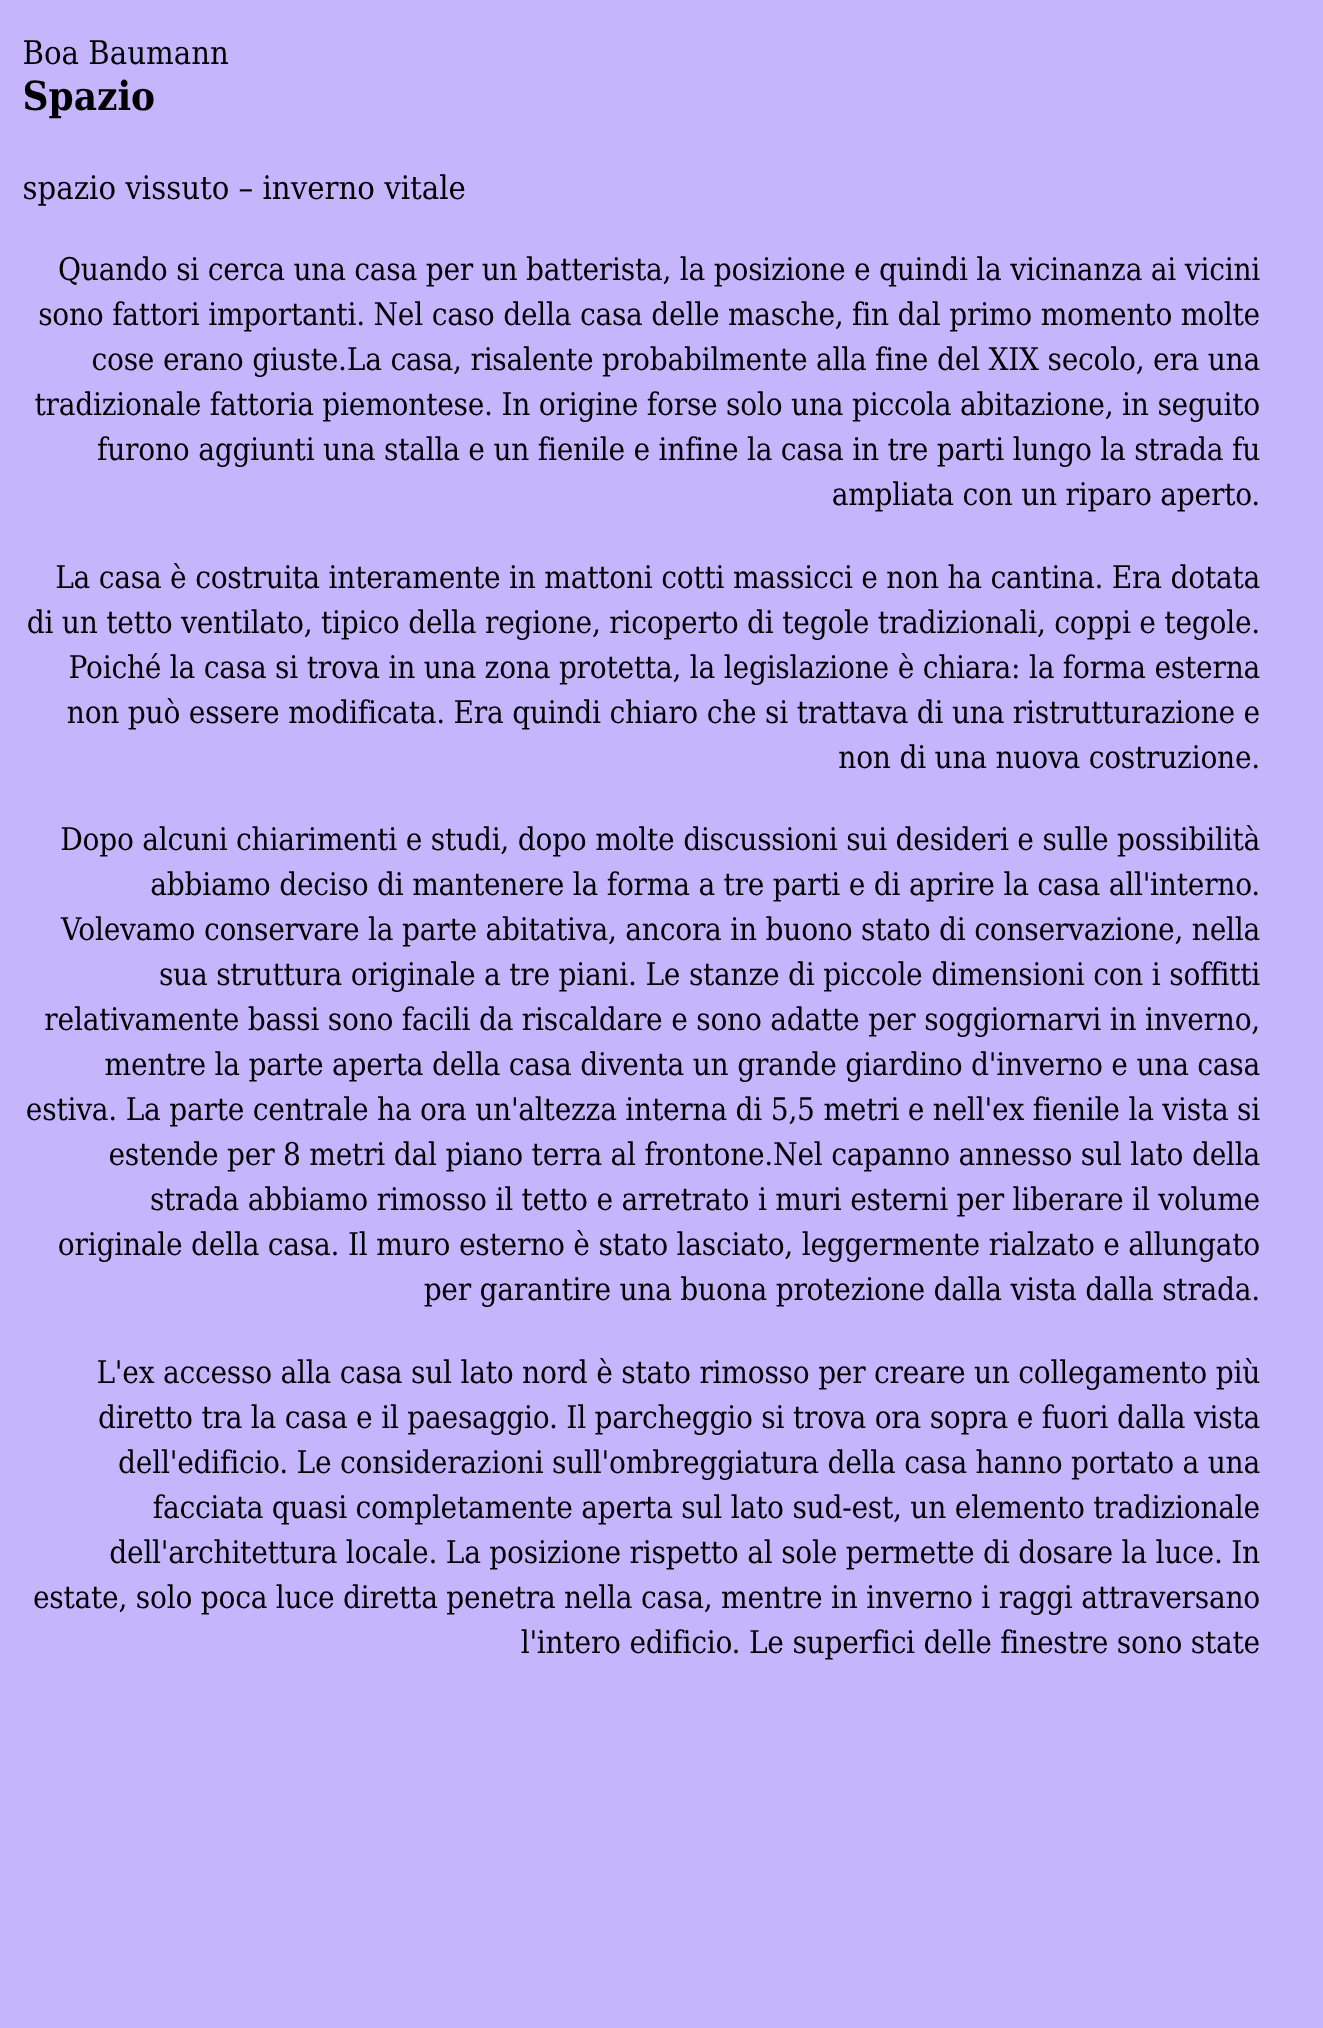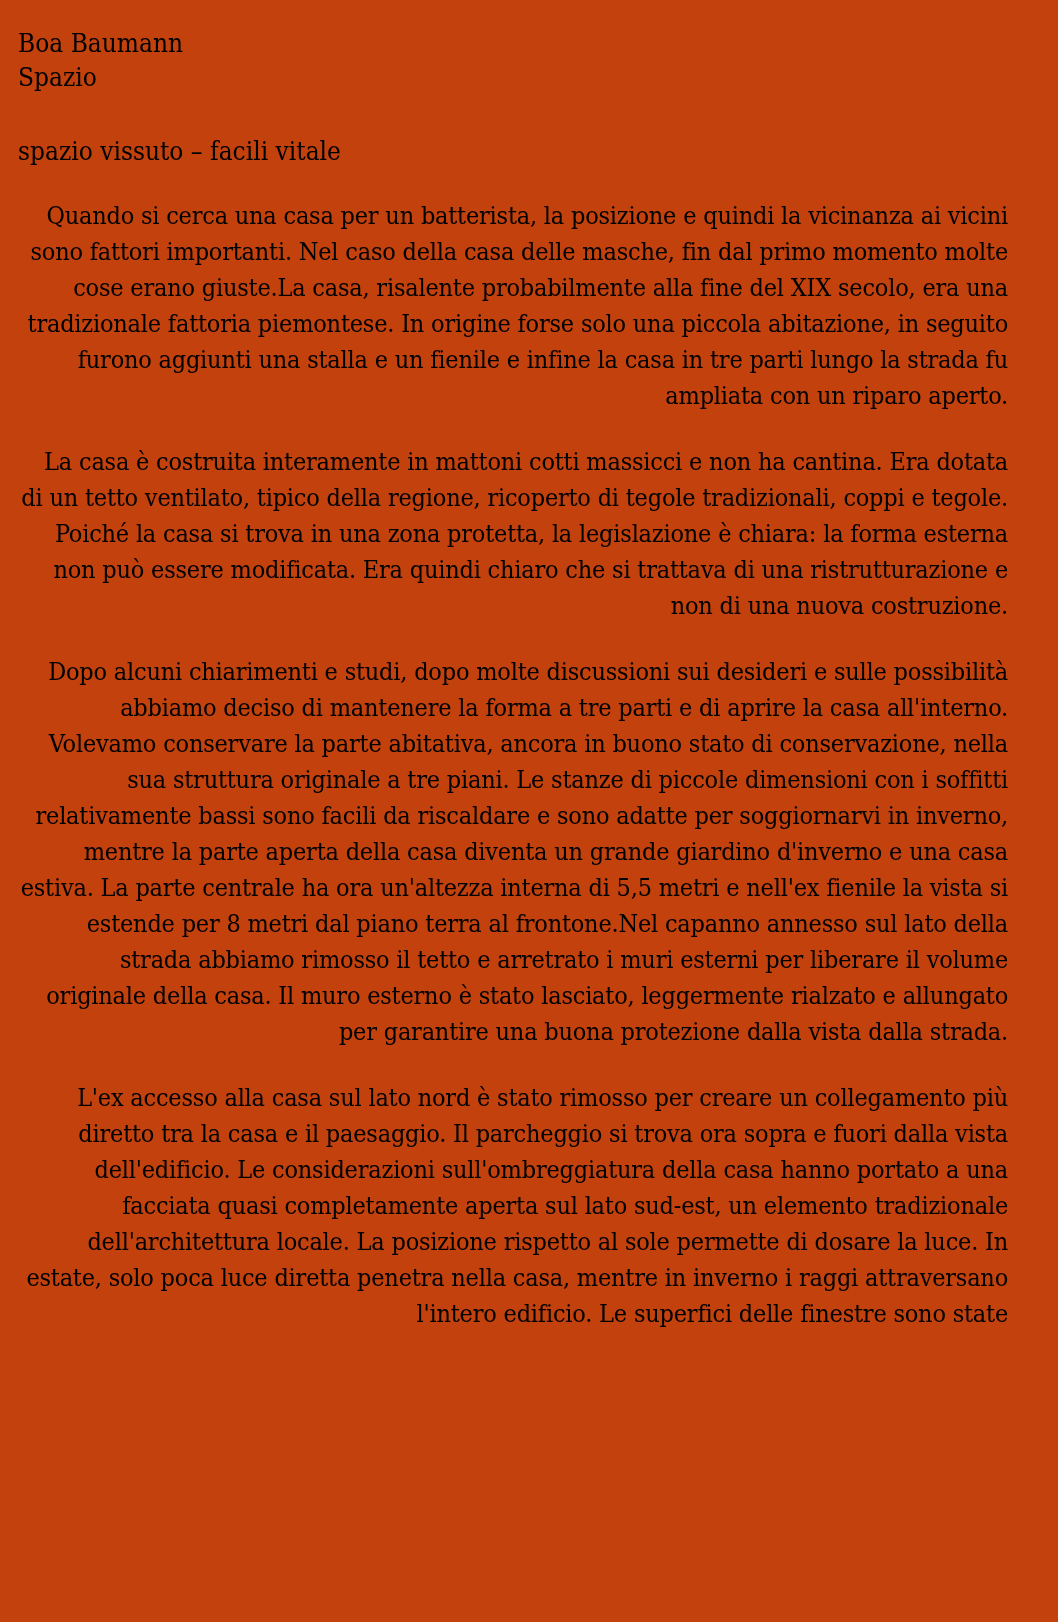--- a/index.html
+++ b/index.html
@@ -10,49 +10,49 @@
   body {
     font-family: "DejaVu Serif", "Liberation Serif", serif;
     font-stretch: condensed;
     color: #000000;
     overflow: hidden;
   }
   .page {
     width: 1058px;
     height: 1622px;
     padding: 26px 50px 0 18px;
-    background: #c2410c;
+    background: #c4b5fd;
   }
   .author {
     font-size: 26px;
     line-height: 34px;
     font-weight: 400;
   }
   .doc-title {
-    font-size: 26px;
+    font-size: 32px;
     line-height: 34px;
-    font-weight: 400;
+    font-weight: 700;
   }
   .subtitle {
     font-size: 26px;
     line-height: 34px;
     margin-top: 40px;
   }
   .body-para {
     font-size: 25px;
     line-height: 36px;
     letter-spacing: -0.2px;
     margin-top: 30px;
     text-align: right;
   }
 </style>
 </head>
 <body>
 
 <div class="page">
   <p class="author">Boa Baumann</p>
   <p class="doc-title">Spazio</p>
-  <p class="subtitle">spazio vissuto – facili vitale</p>
+  <p class="subtitle">spazio vissuto – inverno vitale</p>
   <p class="body-para">Quando si cerca una casa per un batterista, la posizione e quindi la vicinanza ai vicini sono fattori importanti. Nel caso della casa delle masche, fin dal primo momento molte cose erano giuste.La casa, risalente probabilmente alla fine del XIX secolo, era una tradizionale fattoria piemontese. In origine forse solo una piccola abitazione, in seguito furono aggiunti una stalla e un fienile e infine la casa in tre parti lungo la strada fu ampliata con un riparo aperto.</p>
   <p class="body-para">La casa è costruita interamente in mattoni cotti massicci e non ha cantina. Era dotata di un tetto ventilato, tipico della regione, ricoperto di tegole tradizionali, coppi e tegole. Poiché la casa si trova in una zona protetta, la legislazione è chiara: la forma esterna non può essere modificata. Era quindi chiaro che si trattava di una ristrutturazione e non di una nuova costruzione.</p>
   <p class="body-para">Dopo alcuni chiarimenti e studi, dopo molte discussioni sui desideri e sulle possibilità abbiamo deciso di mantenere la forma a tre parti e di aprire la casa all'interno. Volevamo conservare la parte abitativa, ancora in buono stato di conservazione, nella sua struttura originale a tre piani. Le stanze di piccole dimensioni con i soffitti relativamente bassi sono facili da riscaldare e sono adatte per soggiornarvi in inverno, mentre la parte aperta della casa diventa un grande giardino d'inverno e una casa estiva. La parte centrale ha ora un'altezza interna di 5,5 metri e nell'ex fienile la vista si estende per 8 metri dal piano terra al frontone.Nel capanno annesso sul lato della strada abbiamo rimosso il tetto e arretrato i muri esterni per liberare il volume originale della casa. Il muro esterno è stato lasciato, leggermente rialzato e allungato per garantire una buona protezione dalla vista dalla strada.</p>
   <p class="body-para">L'ex accesso alla casa sul lato nord è stato rimosso per creare un collegamento più diretto tra la casa e il paesaggio. Il parcheggio si trova ora sopra e fuori dalla vista dell'edificio. Le considerazioni sull'ombreggiatura della casa hanno portato a una facciata quasi completamente aperta sul lato sud-est, un elemento tradizionale dell'architettura locale. La posizione rispetto al sole permette di dosare la luce. In estate, solo poca luce diretta penetra nella casa, mentre in inverno i raggi attraversano l'intero edificio. Le superfici delle finestre sono state</p>
 </div>
 
 </body></html>

